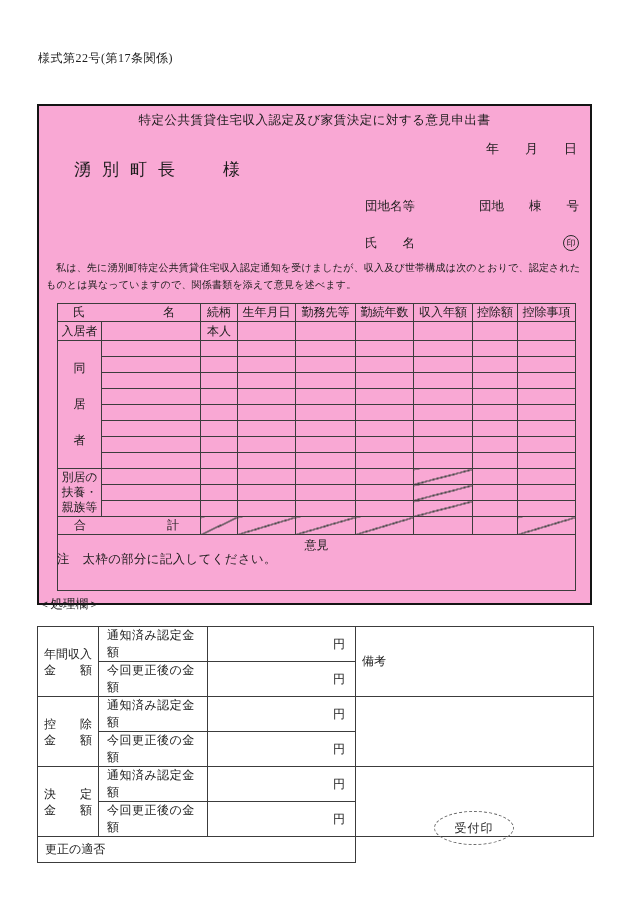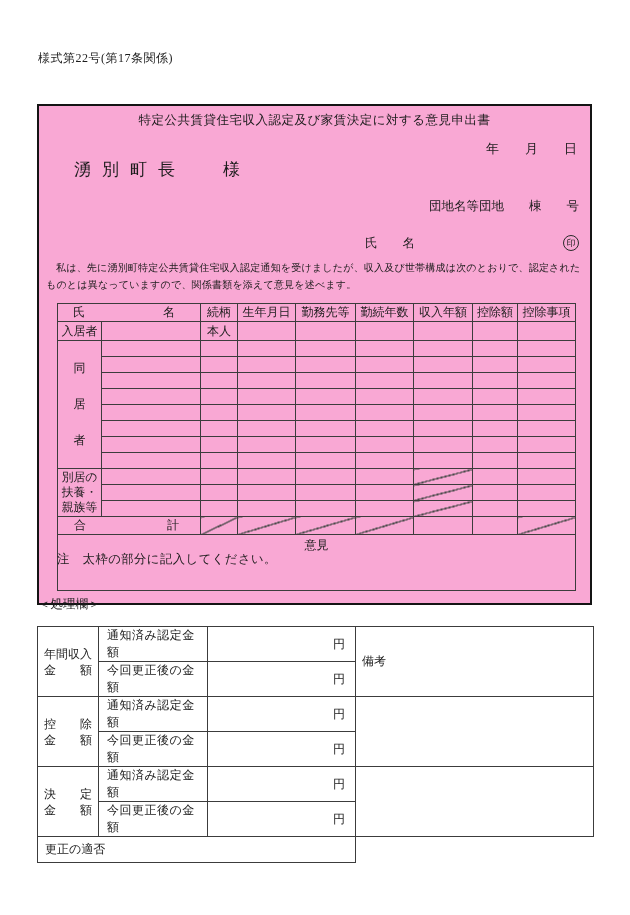--- a/index.html
+++ b/index.html
@@ -20,21 +20,21 @@
     width:551px;
     border:2.5px solid #141414;
     background:#f9a8d4;
   }
   .title { margin-top:6px; text-align:center; font-size:12.5px; letter-spacing:0.5px; }
   .date-line { margin-top:11px; text-align:right; padding-right:13px; font-size:13px; }
   .addressee-line { padding-left:35px; font-size:17px; }
   .addressee-name { letter-spacing:11px; }
   .honorific { margin-left:37px; }
   .applicant-block { margin-left:326px; width:214px; }
-  .estate-line { margin-top:17px; display:flex; justify-content:flex-end; font-size:12.5px; }
+  .estate-line { margin-top:17px; display:flex; justify-content:space-between; font-size:12.5px; }
   .name-line { margin-top:20px; display:flex; justify-content:space-between; align-items:flex-start; font-size:12.5px; }
   .seal {
     display:inline-block; width:14px; height:14px; line-height:14px;
     border:1px solid #2a2a2a; border-radius:50%;
     text-align:center; font-size:9px;
   }
   .body-paragraph {
     margin:8px 5px 0 7px; font-size:10px; line-height:16.5px;
     text-indent:1em; letter-spacing:0.2px;
   }
@@ -346,14 +346,15 @@
       <td class="pt-item">今回更正後の金額</td>
       <td class="pt-amount">円</td>
     </tr>
     <tr class="pt-r-last">
       <td colspan="3" class="pt-correction">更正の適否</td>
       <td class="pt-void"></td>
     </tr>
   </tbody>
     </table>
 
+  <div class="reception-stamp">受付印</div>
 
 </div>
 
 </body></html>

